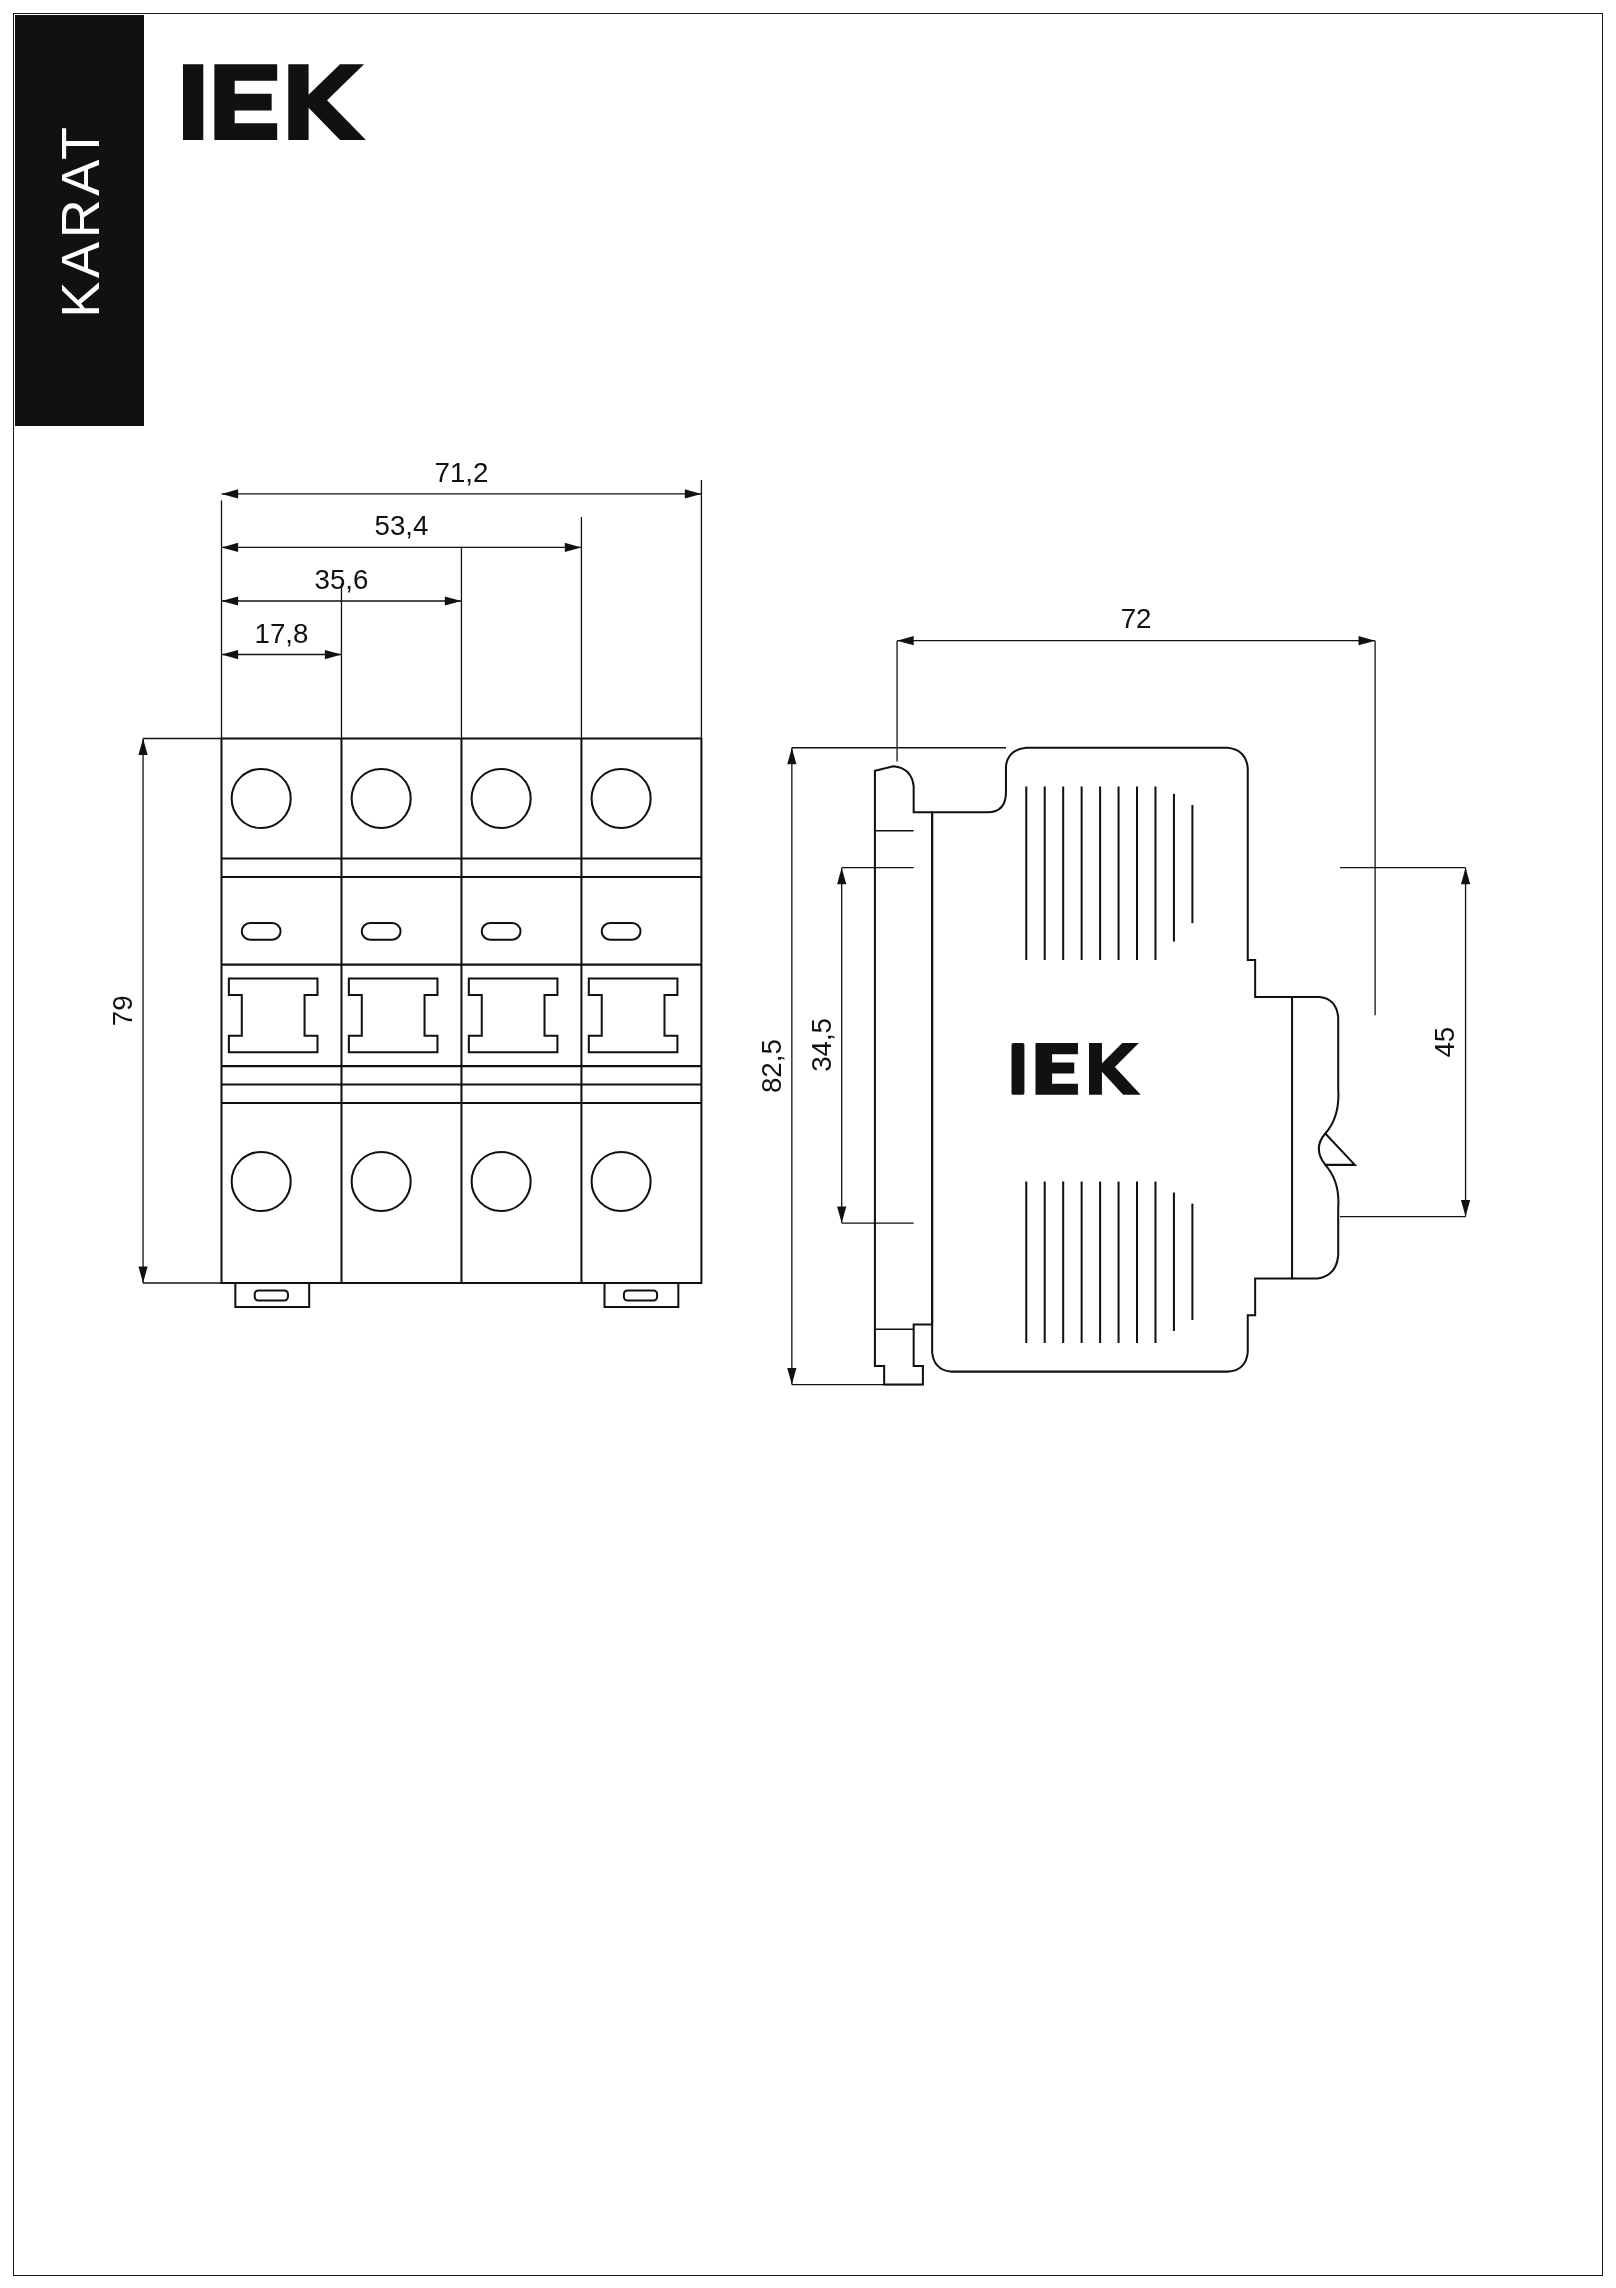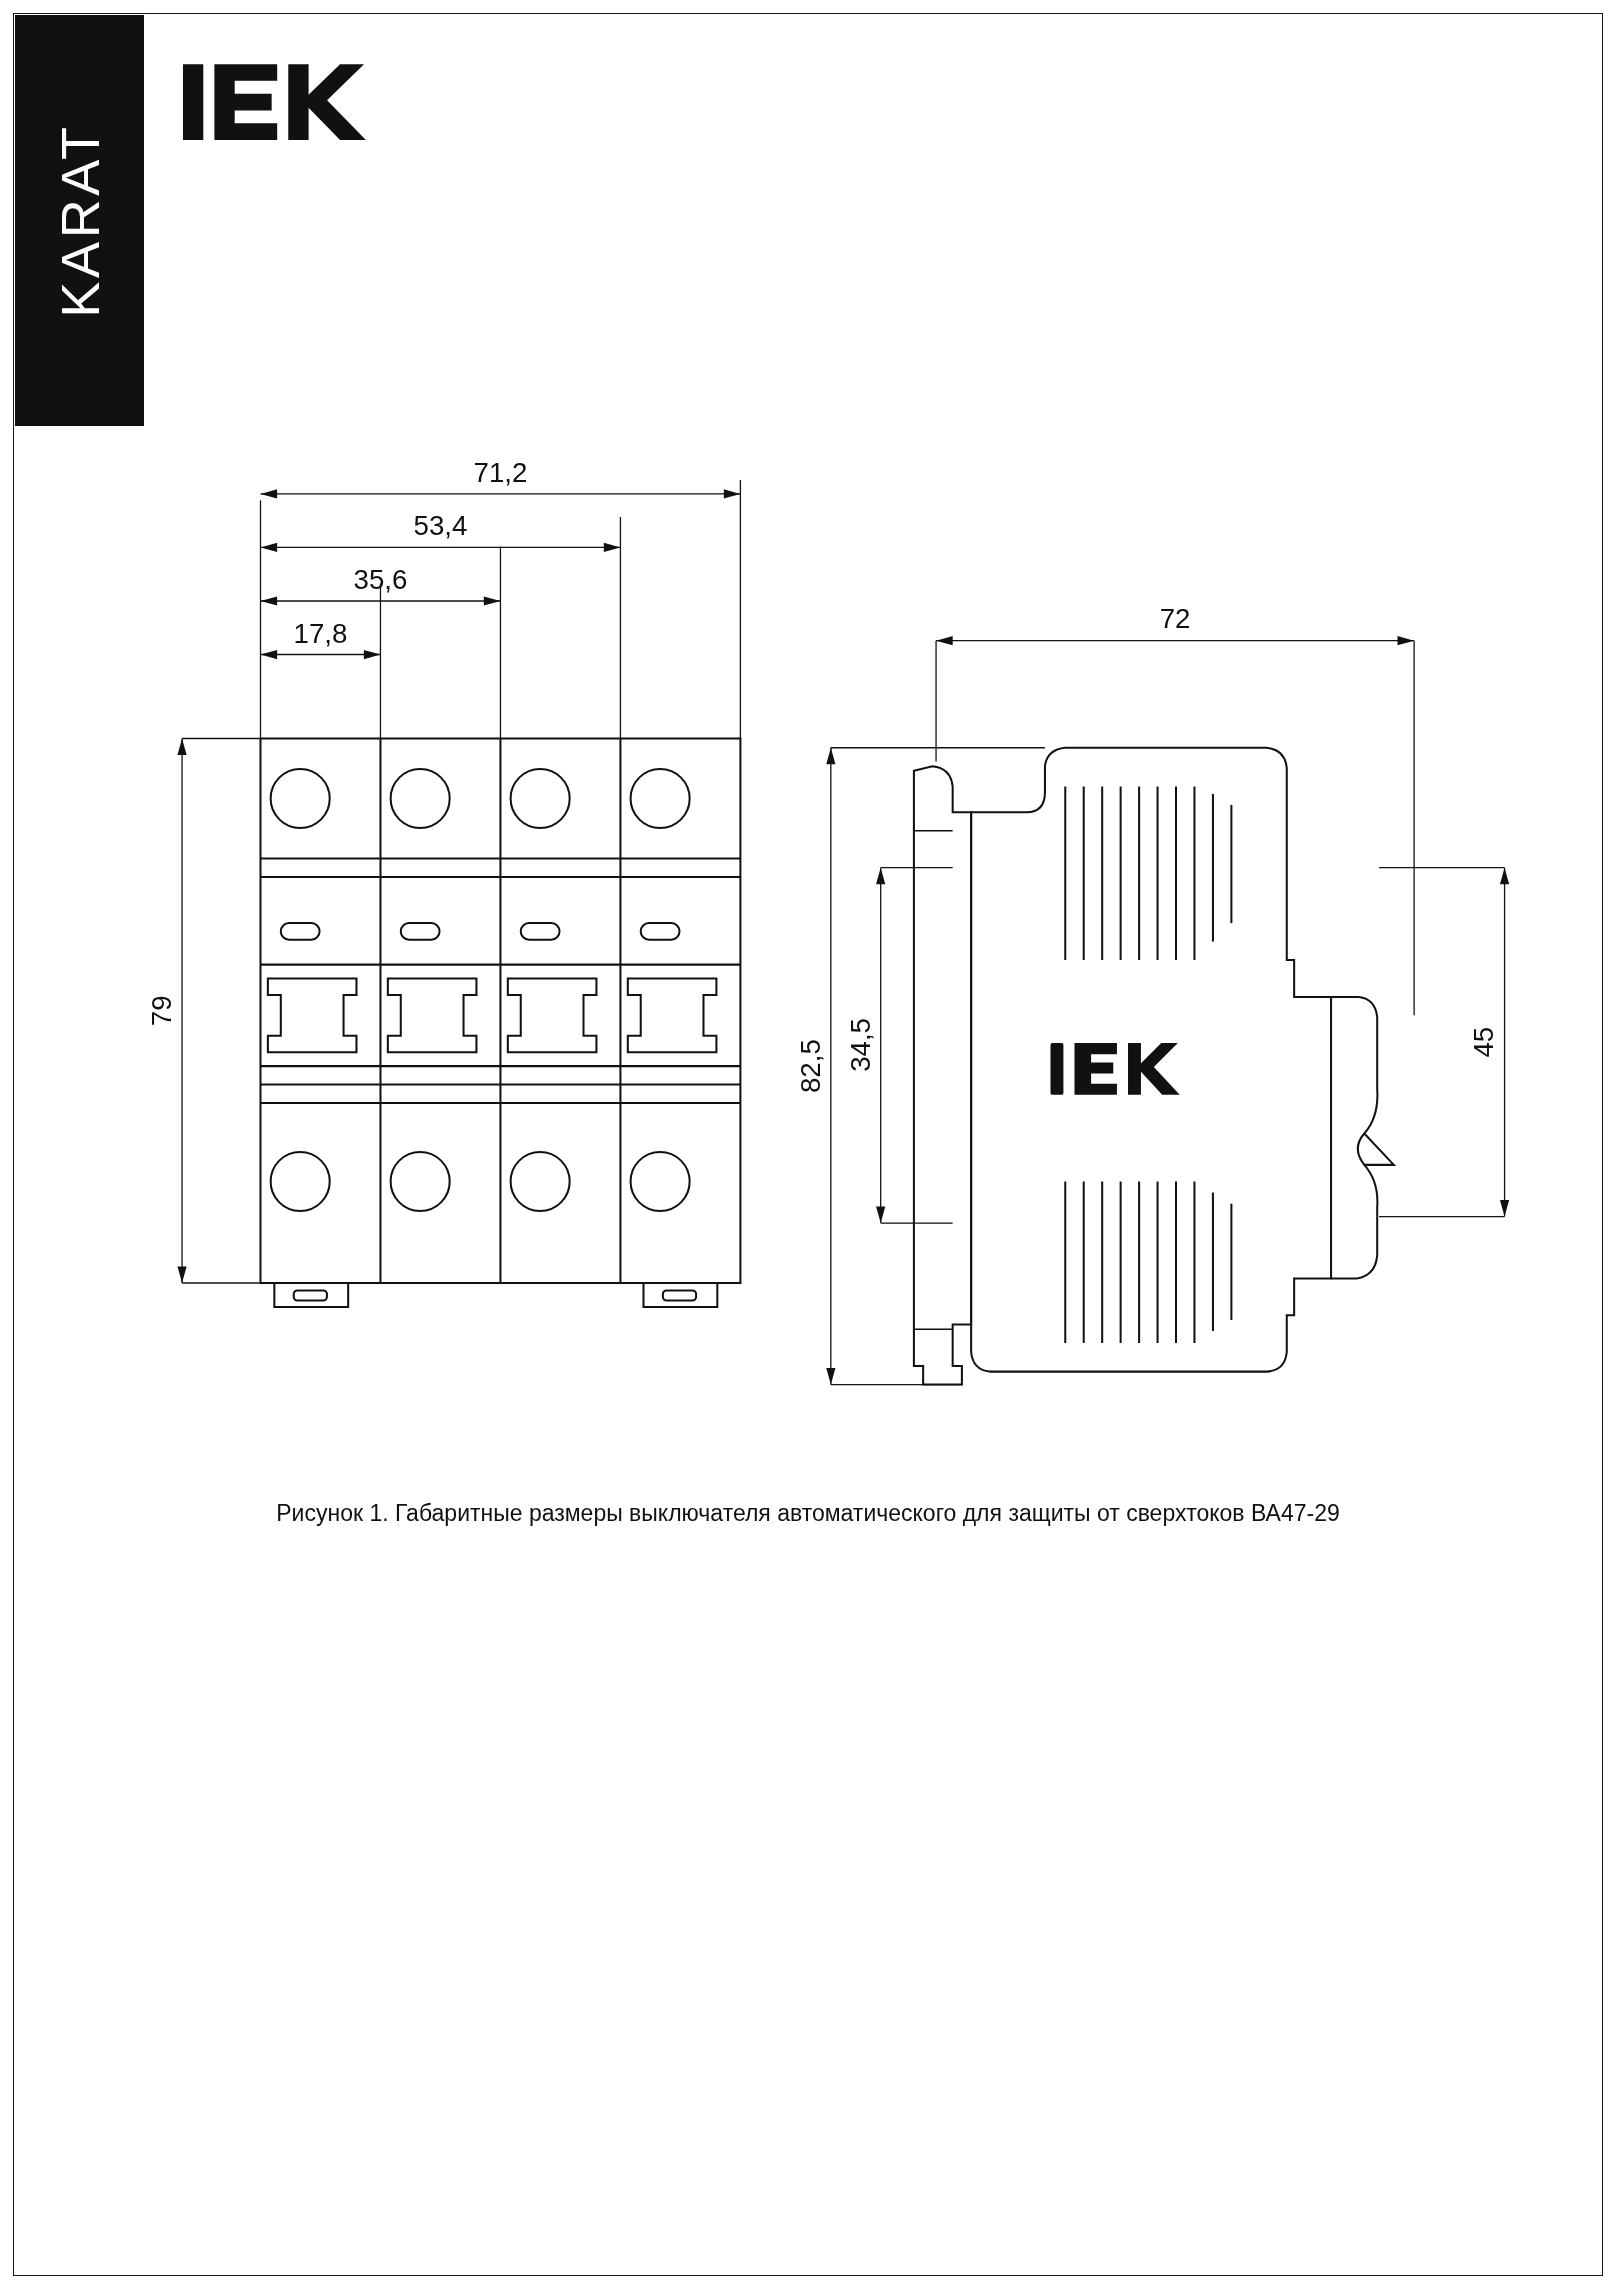--- a/index.html
+++ b/index.html
@@ -70,21 +70,20 @@
     font-size: 23px;
     color: #111111;
     font-family: "Liberation Sans", sans-serif;
   }
   .drawing {
     position: absolute;
     left: 0;
     top: 443px;
     width: 1516px;
     height: 1034px;
-    margin-left: 39px;
   }
   svg { display: block; }
   text { font-family: "Liberation Sans", sans-serif; fill: #111111; }
 </style>
 </head>
 <body>
 
 <div class="page">
 
   <div class="page-border"></div>
@@ -262,16 +261,15 @@
       <text x="305" y="216" font-size="30" text-anchor="middle">17,8</text>
       <text x="143" y="615" font-size="30" text-anchor="middle" transform="rotate(-90 143 615)">79</text>
 
       <text x="1231" y="200" font-size="30" text-anchor="middle">72</text>
       <text x="846" y="675" font-size="30" text-anchor="middle" transform="rotate(-90 846 675)">82,5</text>
       <text x="900" y="652" font-size="30" text-anchor="middle" transform="rotate(-90 900 652)">34,5</text>
       <text x="1576" y="649" font-size="30" text-anchor="middle" transform="rotate(-90 1576 649)">45</text>
     </svg>
   </div>
 
-  <div class="caption">Рисунок 1. Габаритные размеры выключателя автоматического для защиты от сверхтоков ВА47-29</div>
 
 </div>
 
 
 </body></html>

